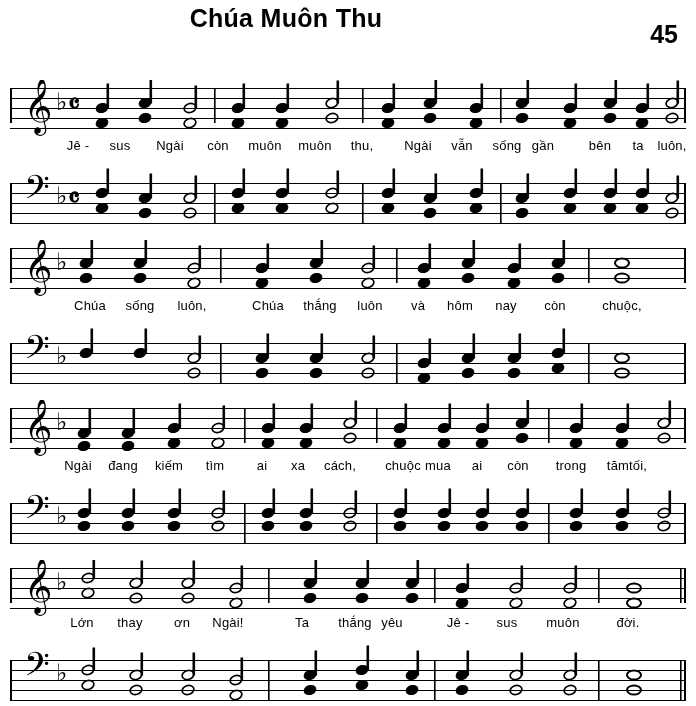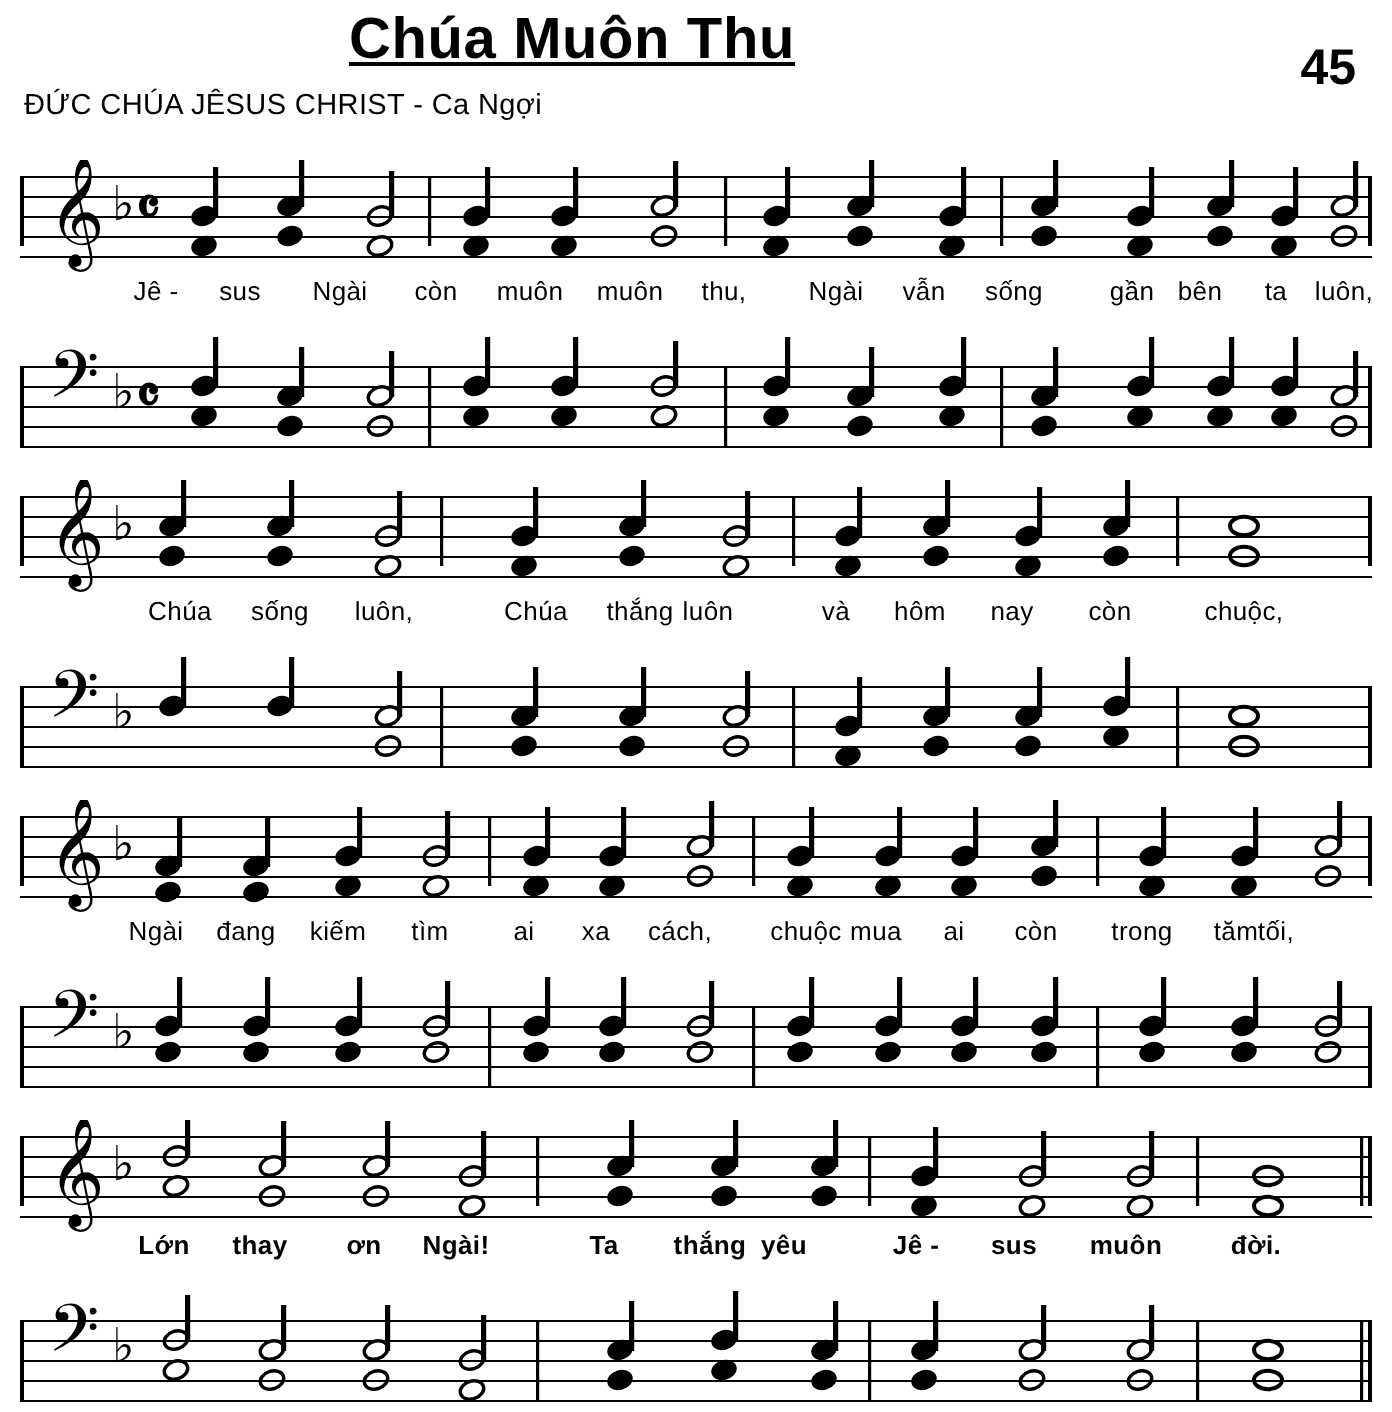--- a/index.html
+++ b/index.html
@@ -21,24 +21,23 @@
     width: 696px;
     height: 706px;
   }
 
   .title {
     position: absolute;
     top: 4px;
     left: 0;
     width: 572px;
     text-align: center;
-    font-size: 29px;
+    font-size: 25px;
     font-weight: bold;
     letter-spacing: 0.3px;
-    text-decoration: underline;
   }
 
   .hymn-number {
     position: absolute;
     top: 20px;
     right: 18px;
     font-size: 25px;
     font-weight: bold;
   }
 
@@ -112,21 +111,20 @@
     pointer-events: none;
   }
 </style>
 </head>
 <body>
 
 <div class="page">
 
   <div class="title">Chúa Muôn Thu</div>
   <div class="hymn-number">45</div>
-  <div class="subtitle">ĐỨC CHÚA JÊSUS CHRIST - Ca Ngợi</div>
 
   <div class="system" style="top:80px;">
     <div class="staff-block" style="height:155px;">
 
       <div class="staff" style="top:8px;">
         <div class="line"></div>
         <div class="line"></div>
         <div class="line"></div>
         <div class="line"></div>
         <div class="line"></div>
@@ -327,21 +325,21 @@
         <span style="left:68px">Jê -</span>
         <span style="left:110px">sus</span>
         <span style="left:160px">Ngài</span>
         <span style="left:208px">còn</span>
         <span style="left:255px">muôn</span>
         <span style="left:305px">muôn</span>
         <span style="left:352px">thu,</span>
         <span style="left:408px">Ngài</span>
         <span style="left:452px">vẫn</span>
         <span style="left:497px">sống</span>
-        <span style="left:556px">gần</span>
+        <span style="left:533px">gần</span>
         <span style="left:590px">bên</span>
         <span style="left:628px">ta</span>
         <span style="left:662px">luôn,</span>
       </div>
     </div>
   </div>
 
   <div class="system" style="top:240px;">
     <div class="staff-block" style="height:155px;">
 
@@ -506,21 +504,21 @@
             <rect x="674" y="103" width="2" height="41"></rect>
         </g>
       </svg>
 
       <div class="lyrics" style="top:58px;">
         <span style="left:80px">Chúa</span>
         <span style="left:130px">sống</span>
         <span style="left:182px">luôn,</span>
         <span style="left:258px">Chúa</span>
         <span style="left:310px">thắng</span>
-        <span style="left:344px">luôn</span>
+        <span style="left:360px">luôn</span>
         <span style="left:408px">và</span>
         <span style="left:450px">hôm</span>
         <span style="left:496px">nay</span>
         <span style="left:545px">còn</span>
         <span style="left:612px">chuộc,</span>
       </div>
     </div>
   </div>
 
   <div class="system" style="top:400px;">
@@ -897,21 +895,21 @@
             <rect x="424" y="100" width="1.6" height="41"></rect>
           <rect x="588" y="8" width="1.6" height="35"></rect>
             <rect x="588" y="100" width="1.6" height="41"></rect>
           <rect x="670" y="8" width="1.6" height="35"></rect>
             <rect x="670" y="100" width="1.6" height="41"></rect>
           <rect x="674" y="8" width="2.5" height="35"></rect>
             <rect x="674" y="100" width="2.5" height="41"></rect>
         </g>
       </svg>
 
-      <div class="lyrics" style="top:55px;font-weight:bold;">
+      <div class="lyrics" style="top:55px;">
         <span style="left:72px">Lớn</span>
         <span style="left:120px">thay</span>
         <span style="left:172px">ơn</span>
         <span style="left:218px">Ngài!</span>
         <span style="left:292px">Ta</span>
         <span style="left:345px">thắng</span>
         <span style="left:382px">yêu</span>
         <span style="left:448px">Jê -</span>
         <span style="left:497px">sus</span>
         <span style="left:553px">muôn</span>

